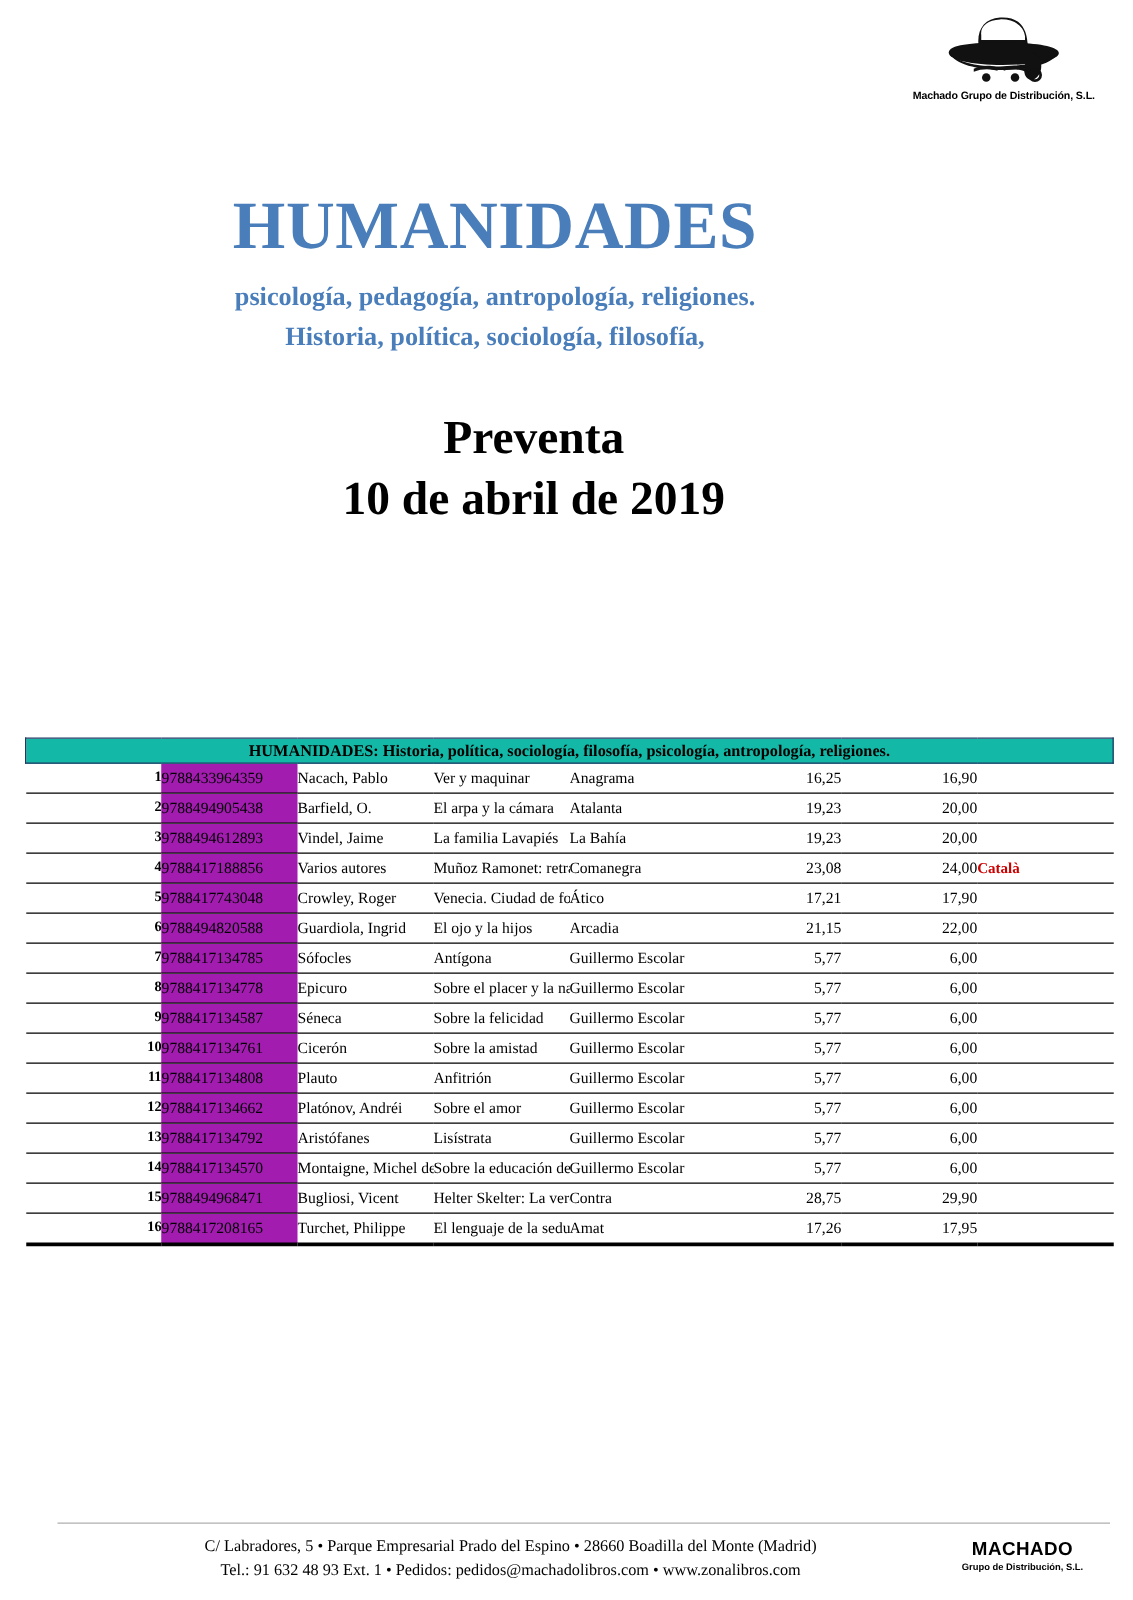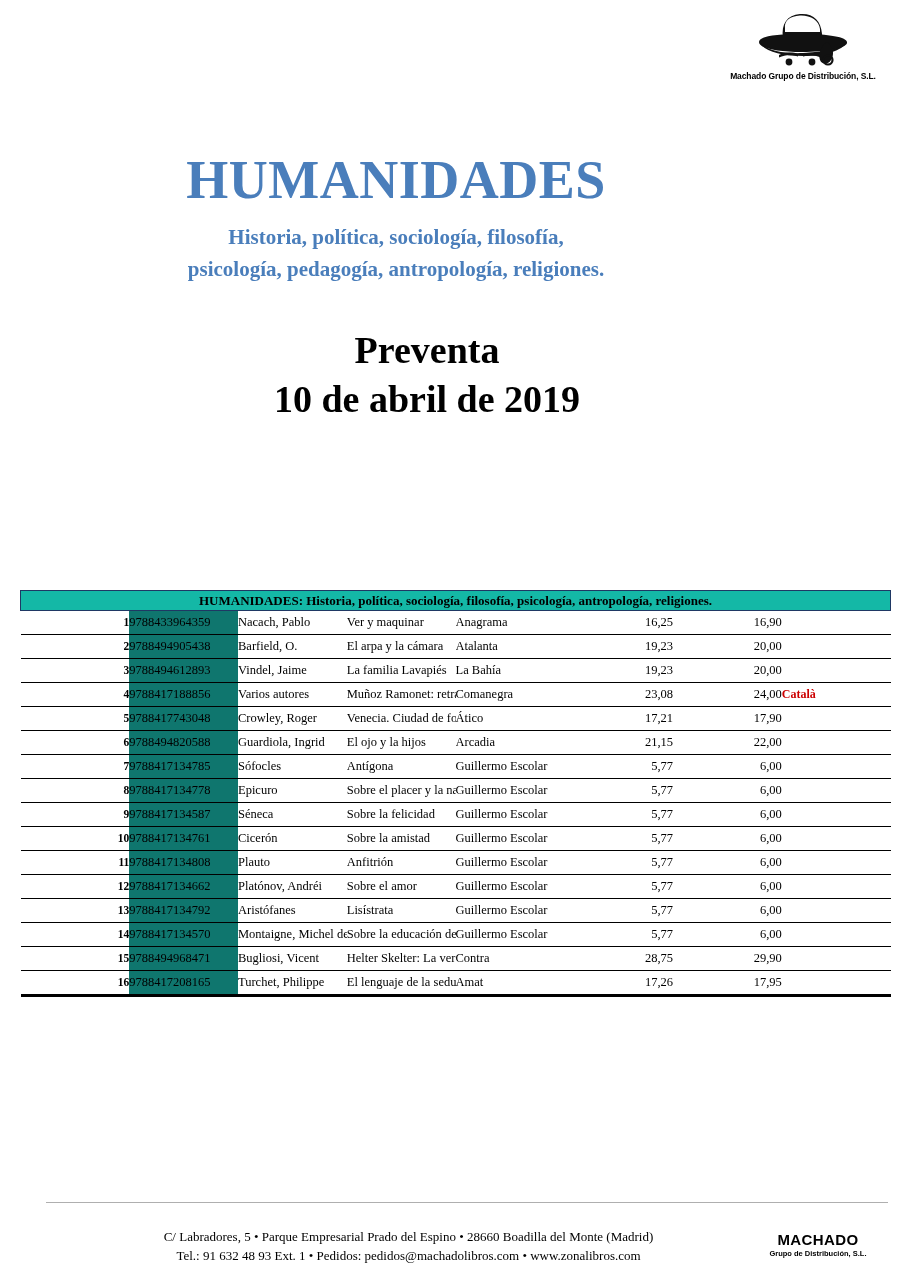--- a/index.html
+++ b/index.html
@@ -131,21 +131,21 @@
   }
   td.c-num {
     width: 26px;
     text-align: right;
     font-size: 11.5px;
     font-weight: bold;
     padding-right: 5px;
   }
   td.c-isbn {
     width: 108px;
-    background: #0f766e;
+    background: #a21caf;
     text-align: left;
     font-size: 12.5px;
     padding-left: 2px;
   }
   td.c-author {
     width: 155px;
     padding-left: 5px;
   }
   td.c-title {
     width: 280px;
@@ -172,21 +172,21 @@
     font-size: 12px;
   }
 
   
   .footer {
     position: absolute;
     left: 46px;
     right: 18px;
     bottom: 14px;
     border-top: 1px solid #AFAFAF;
-    padding-top: 25px;
+    padding-top: 9px;
     display: flex;
     align-items: flex-start;
     justify-content: space-between;
     gap: 17px;
   }
   .footer-address {
     flex: 1;
     text-align: center;
     font-size: 13px;
     line-height: 1.45;
@@ -238,22 +238,22 @@
     <circle cx="46" cy="54" r="3.4" fill="#111111"></circle>
 
     <circle cx="69" cy="54" r="3.4" fill="#111111"></circle>
   </svg>
   <div class="logo-caption">Machado Grupo de Distribución, S.L.</div>
 </div>
 
 <div class="titles">
   <div class="main-title">HUMANIDADES</div>
   <div class="subtitle">
+    <div>psicología, pedagogía, antropología, religiones.</div>
     <div>Historia, política, sociología, filosofía,</div>
-    <div>psicología, pedagogía, antropología, religiones.</div>
   </div>
 </div>
 
 <div class="preventa-block">
   <div class="preventa">Preventa</div>
   <div class="preventa-date">10 de abril de 2019</div>
 </div>
 
 <div class="table-wrap">
   <table class="booklist">

